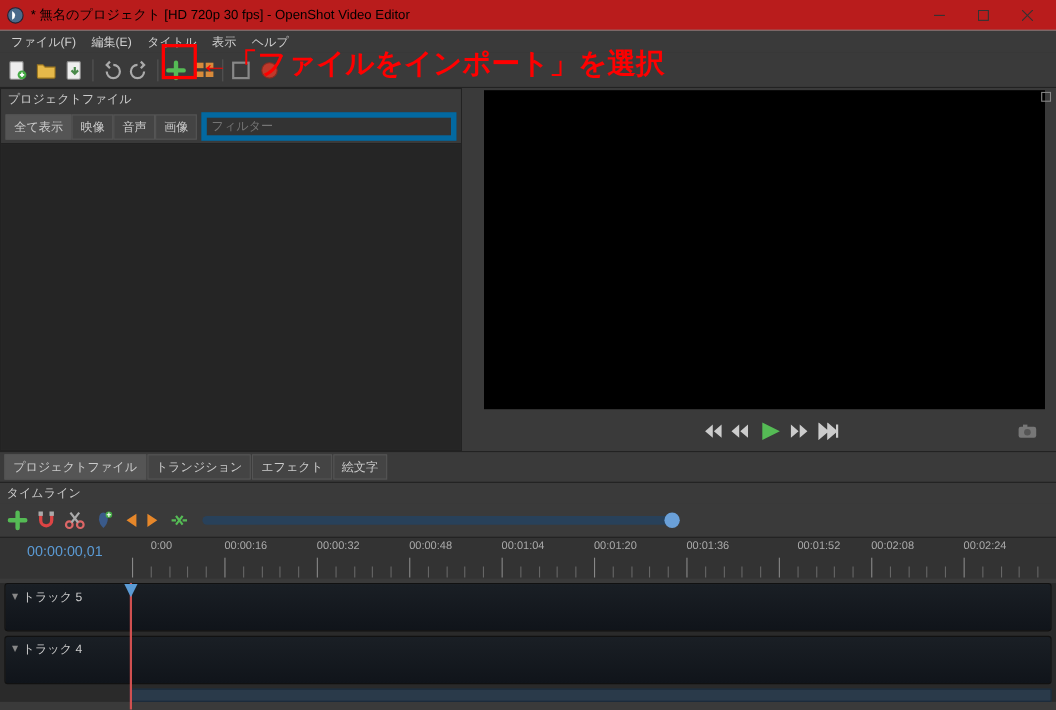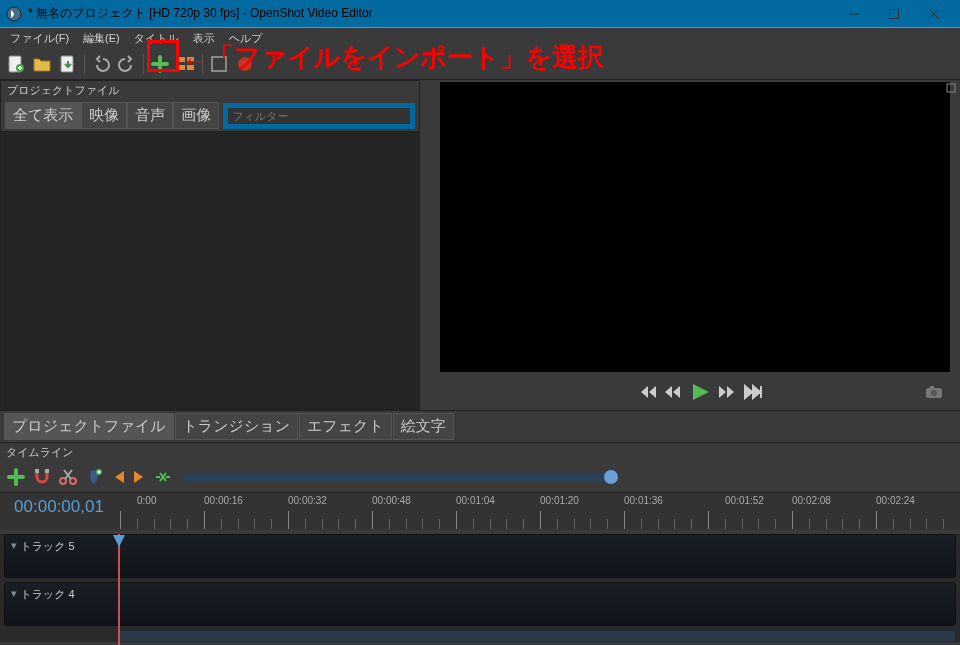--- a/index.html
+++ b/index.html
@@ -1,50 +1,50 @@
 <!DOCTYPE html>
 <html><head>
 <meta charset="utf-8">
 <style>
 * { margin:0; padding:0; box-sizing:border-box; font-family:"Meiryo","MS PGothic",sans-serif; }
 body { background:#3a3a3a; color:#ccc; font-size:11px; width:960px; height:645px; overflow:hidden; position:relative; }
-.titlebar { height:28px; background:#0369a1; color:#000; display:flex; align-items:center; padding:12px 6px; border-bottom:1px solid #888; }
+.titlebar { height:28px; background:#b91c1c; color:#000; display:flex; align-items:center; padding:12px 6px; border-bottom:1px solid #888; }
 .titlebar .appicon { width:16px; height:16px; margin-right:6px; }
 .titlebar .title { flex:1; font-size:12px; }
 .winbtn { width:40px; height:26px; display:flex; align-items:center; justify-content:center; }
 .winbtn svg { stroke:#333; }
 .menubar { height:20px; background:#3a3a3a; display:flex; align-items:center; padding:0 4px; gap:2px; }
 .menubar span { padding:2px 6px; color:#d0d0d0; }
 .toolbar { height:32px; background:#3a3a3a; display:flex; align-items:center; padding:2px 4px; gap:2px; border-bottom:1px solid #222; position:relative; }
 .tbtn { width:24px; height:24px; display:flex; align-items:center; justify-content:center; border-radius:2px; }
 .sep { width:1px; height:20px; background:#555; margin:0 2px; }
 .highlight-box { position:absolute; border:3px solid #ff0000; left:147px; top:40px; width:32px; height:32px; z-index:10; }
 .annotation { position:absolute; left:182px; top:40px; font-size:26px; font-weight:bold; color:#ff0000; z-index:10; white-space:nowrap; }
 .upper { display:flex; height:330px; }
 .panel-left { width:420px; display:flex; flex-direction:column; border:1px solid #222; }
 .panel-title { background:#3a3a3a; padding:2px 6px; font-size:11px; display:flex; }
 .panel-title .spacer { flex:1; }
 .tabs { display:flex; align-items:center; padding:2px 4px; gap:0; background:#3a3a3a; border-bottom:1px solid #222; }
-.tab { padding:3px 7px; background:#444; border:1px solid #555; font-size:15px; }
+.tab { padding:3px 7px; background:#444; border:1px solid #555; font-size:11px; }
 .tab.active { background:#555; }
 .filter-input { flex:1; margin-left:4px; background:#333; border:5px solid #0369a1; color:#888; padding:2px 4px; font-size:11px; }
 .project-content { flex:1; background:#252525; }
 .panel-right { flex:1; display:flex; flex-direction:column; padding-left:20px; }
 .preview-title { padding:2px 6px; font-size:11px; display:flex; }
 .preview-area { flex:1; background:#000; margin:2px 10px 2px 0; }
 .transport { height:36px; display:flex; align-items:center; justify-content:center; gap:6px; position:relative; }
 .transport .cam { position:absolute; right:16px; }
 .lower-tabs { display:flex; padding:2px 4px; background:#3a3a3a; border-top:1px solid #222; }
 .lower-tabs .tab { margin-right:1px; }
 .timeline-title { padding:2px 6px; font-size:11px; border-top:1px solid #222; }
 .tl-toolbar { height:30px; display:flex; align-items:center; padding:2px 6px; gap:6px; background:#3a3a3a; }
 .zoom-slider { flex:1; max-width:430px; height:8px; background:#28415a; border-radius:4px; position:relative; margin-left:6px; }
 .zoom-slider .thumb { position:absolute; right:-4px; top:-3px; width:14px; height:14px; border-radius:50%; background:#6aa0d8; }
 .ruler { height:38px; display:flex; position:relative; background:#333; border-top:1px solid #222; }
-.ruler-left { width:118px; display:flex; align-items:flex-start; justify-content:center; padding-top:4px; color:#5b9bd5; font-size:17px; }
+.ruler-left { width:118px; display:flex; align-items:flex-start; justify-content:center; padding-top:4px; color:#5b9bd5; font-size:13px; }
 .ruler-right { flex:1; position:relative; overflow:hidden; }
 .ruler-label { position:absolute; top:2px; font-size:10px; color:#aaa; }
 .tick-major { position:absolute; top:18px; width:1px; height:18px; background:#888; }
 .tick-minor { position:absolute; top:26px; width:1px; height:10px; background:#666; }
 .playhead { position:absolute; left:118px; top:0; width:2px; height:200px; background:#d05050; z-index:5; }
 .playhead-top { position:absolute; left:112px; top:0; width:14px; height:14px; z-index:6; }
 .tracks { background:#2a2a2a; position:relative; }
 .track { height:44px; display:flex; border:1px solid #111; margin:4px; border-radius:3px; background:linear-gradient(#1a1f25,#10141a); }
 .track-head { width:110px; padding:4px 6px; font-size:11px; display:flex; align-items:flex-start; gap:4px; }
 .track-body { flex:1; }

